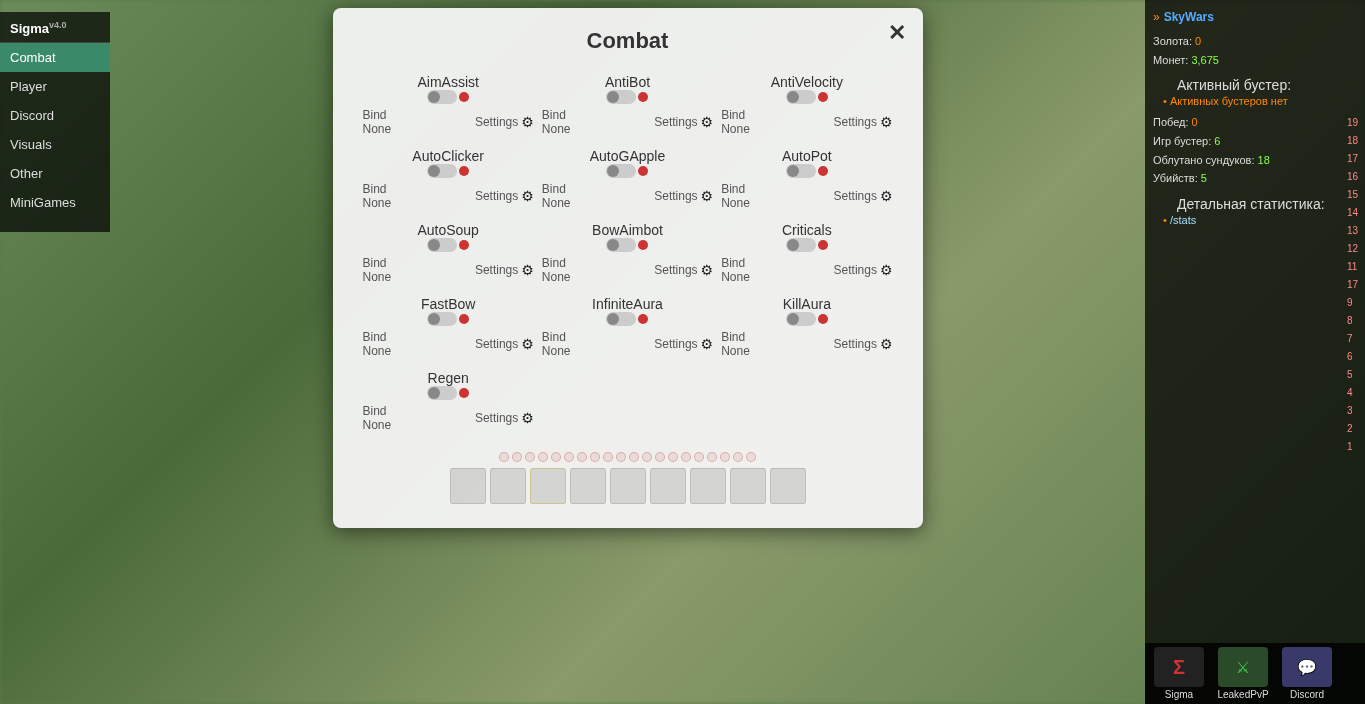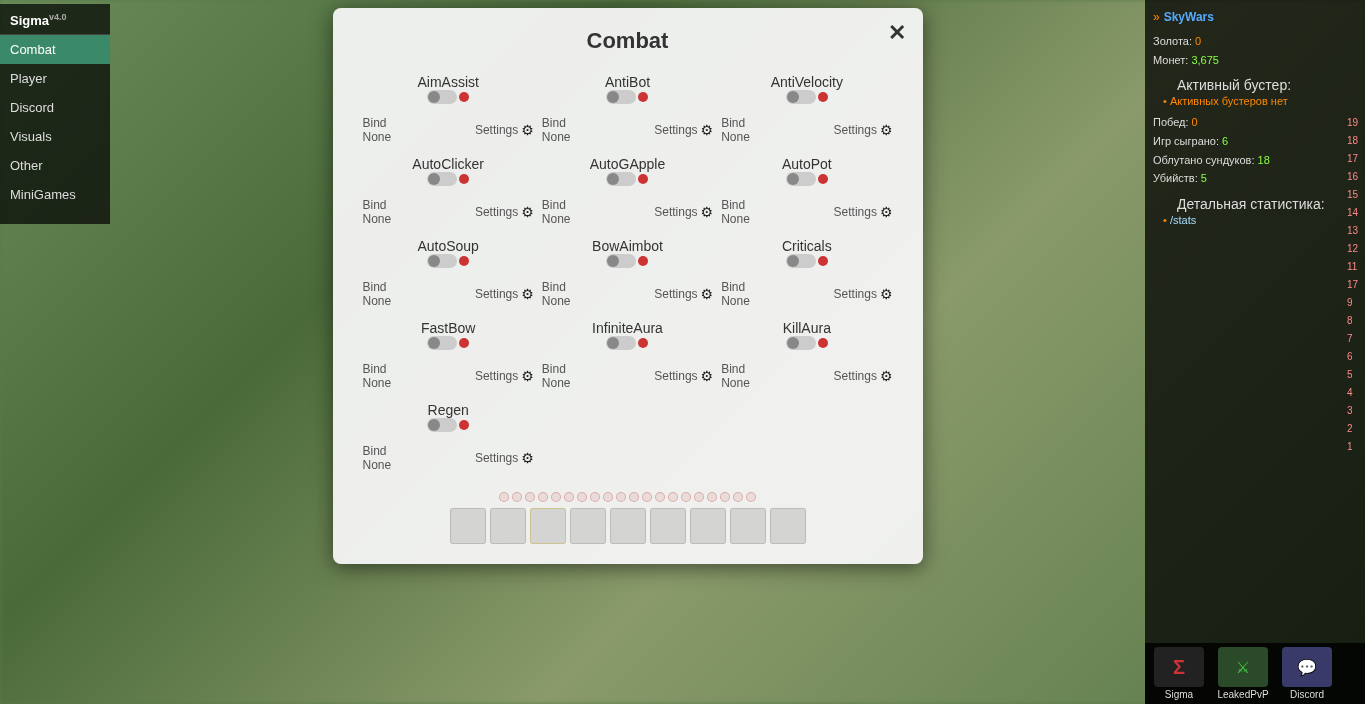--- a/index.html
+++ b/index.html
@@ -17,21 +17,21 @@
       position: absolute;
       inset: 0;
       background: linear-gradient(135deg, #6b8c5a 0%, #4a6a3a 30%, #8a9a6a 60%, #5a7a4a 100%);
       filter: blur(2px);
     }
 
     
     .sidebar {
       position: absolute;
       left: 0;
-      top: 4px;
+      top: 12px;
       width: 110px;
       height: 220px;
       background: rgba(0,0,0,0.7);
       z-index: 10;
     }
 
     .sigma-title {
       color: #fff;
       font-size: 13px;
       font-weight: bold;
@@ -262,21 +262,21 @@
       background: #cc3333;
       border-radius: 50%;
       display: inline-block;
       margin-left: 2px;
     }
 
     .module-actions {
       display: flex;
       align-items: center;
       gap: 6px;
-      margin-top: 10px;
+      margin-top: 2px;
     }
 
     .bind-label {
       font-size: 12px;
       color: #555;
       font-weight: 500;
     }
 
     .none-label {
       font-size: 12px;
@@ -408,21 +408,21 @@
   </div>
   <div class="stat-line">
     <span class="label">Монет: </span><span class="val-g">3,675</span>
   </div>
   <div class="section-title">Активный бустер:</div>
   <div class="bullet-line">• Активных бустеров нет</div>
   <div class="stat-line" style="margin-top:6px">
     <span class="label">Побед: </span><span class="val">0</span>
   </div>
   <div class="stat-line">
-    <span class="label">Игр сыграно: </span><span class="val-g">6</span>
+    <span class="label">Игр бустер: </span><span class="val-g">6</span>
   </div>
   <div class="stat-line">
     <span class="label">Облутано сундуков: </span><span class="val-g">18</span>
   </div>
   <div class="stat-line">
     <span class="label">Убийств: </span><span class="val-g">5</span>
   </div>
 
   <div class="section-title" style="margin-top:8px">Детальная статистика:</div>
   <div class="bullet-line">• <span class="cmd">/stats</span></div>

